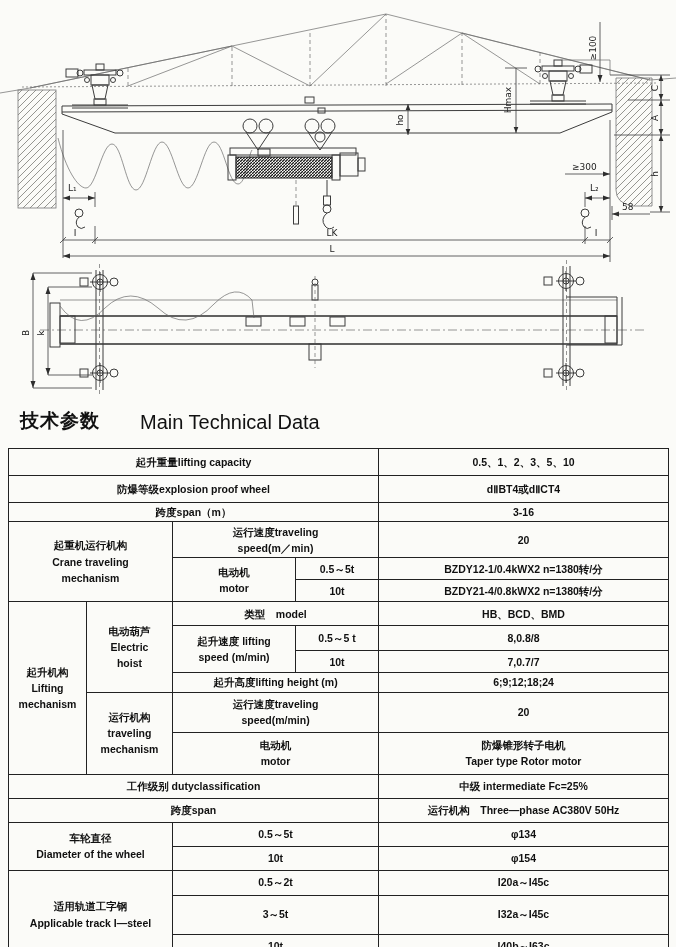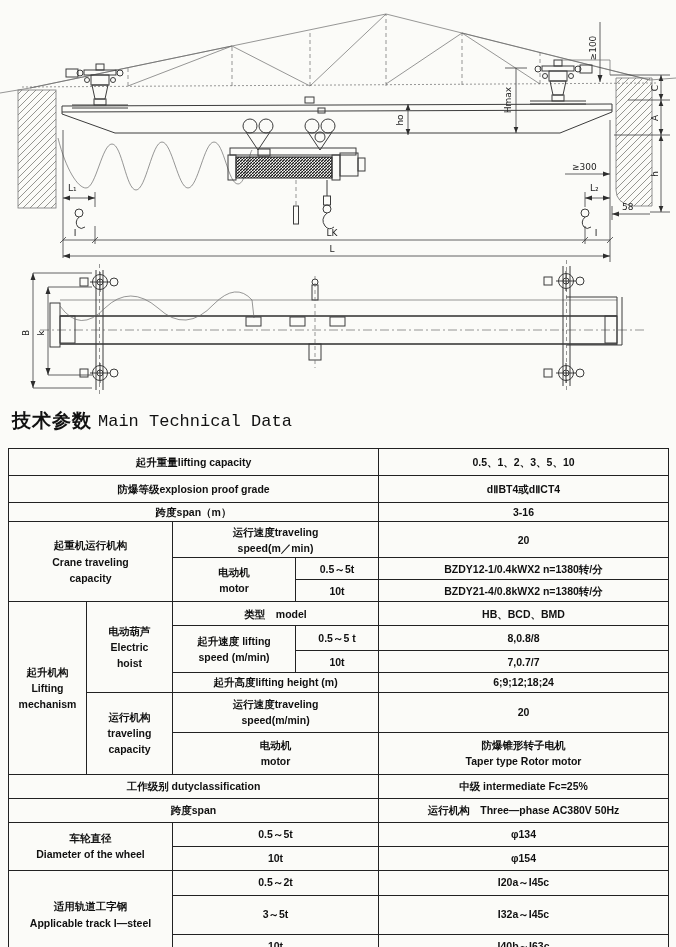--- a/index.html
+++ b/index.html
@@ -7,27 +7,26 @@
     width:676px;height:947px;
     background:#fbfbf8;
     font-family:"Liberation Sans", sans-serif;
     color:#111;
     overflow:hidden;
   }
   .page{position:relative;width:676px;height:947px;}
   .drawing-wrap{position:absolute;top:0;left:0;}
   svg{display:block;}
   .heading{
-    position:absolute;left:12px;top:408px;
-    display:flex;align-items:center;gap:6px;
+    position:absolute;left:20px;top:408px;
+    display:flex;align-items:flex-end;gap:6px;
     white-space:nowrap;
-    font-family:Liberation Mono, monospace;
   }
   .heading .cn{font-size:19px;font-weight:700;letter-spacing:1px;}
-  .heading .en{font-size:17px;font-weight:400;}
+  .heading .en{font-size:20px;font-weight:400;margin-left:34px;}
   table.spec{
     position:absolute;left:8px;top:448px;
     border-collapse:collapse;table-layout:fixed;
     width:660px;
   }
   table.spec td{
     border:1px solid #222;
     text-align:center;vertical-align:middle;
     font-size:10.5px;font-weight:700;line-height:1.55;
     white-space:pre-line;
@@ -347,31 +346,31 @@
         <col style="width:123px">
         <col style="width:83px">
         <col style="width:290px">
     </colgroup>
     <tbody>
       <tr style="height:27px">
         <td colspan="4">起升重量lifting capacity</td>
         <td>0.5、1、2、3、5、10</td>
       </tr>
       <tr style="height:27px">
-        <td colspan="4">防爆等级explosion proof grade</td>
+        <td colspan="4">防爆等级explosion proof wheel</td>
         <td>dⅡBT4或dⅡCT4</td>
       </tr>
       <tr style="height:15px">
         <td colspan="4">跨度span（m）</td>
         <td>3-16</td>
       </tr>
       <tr style="height:36px">
         <td colspan="2" rowspan="3">起重机运行机构
 Crane traveling
-capacity</td>
+mechanism</td>
         <td colspan="2">运行速度traveling
 speed(m／min)</td>
         <td>20</td>
       </tr>
       <tr style="height:22px">
         <td rowspan="2">电动机
 motor</td>
         <td>0.5～5t</td>
         <td>BZDY12-1/0.4kWX2  n=1380转/分</td>
       </tr>
@@ -399,21 +398,21 @@
         <td>10t</td>
         <td>7,0.7/7</td>
       </tr>
       <tr style="height:14px">
         <td colspan="2">起升高度lifting height (m)</td>
         <td>6;9;12;18;24</td>
       </tr>
       <tr style="height:40px">
         <td rowspan="2">运行机构
 traveling
-capacity</td>
+mechanism</td>
         <td colspan="2">运行速度traveling
 speed(m/min)</td>
         <td>20</td>
       </tr>
       <tr style="height:42px">
         <td colspan="2">电动机
 motor</td>
         <td>防爆锥形转子电机
 Taper type Rotor motor</td>
       </tr>

